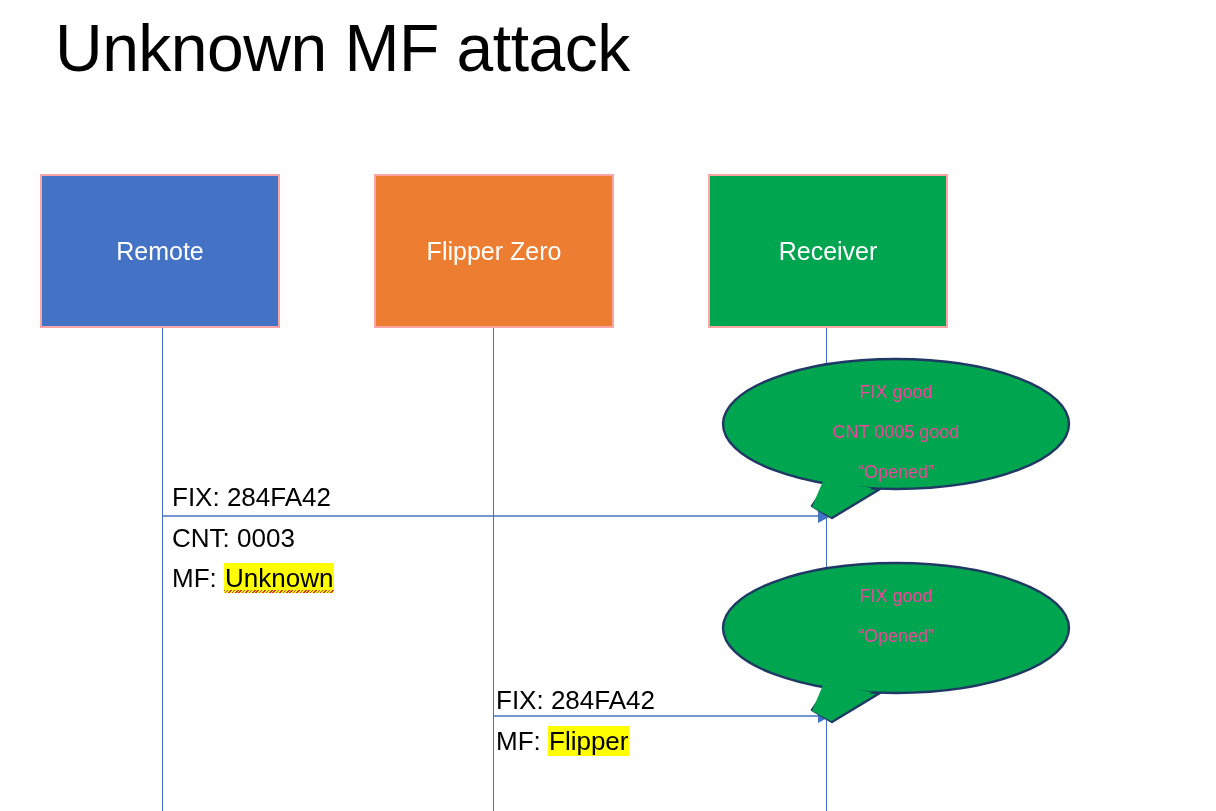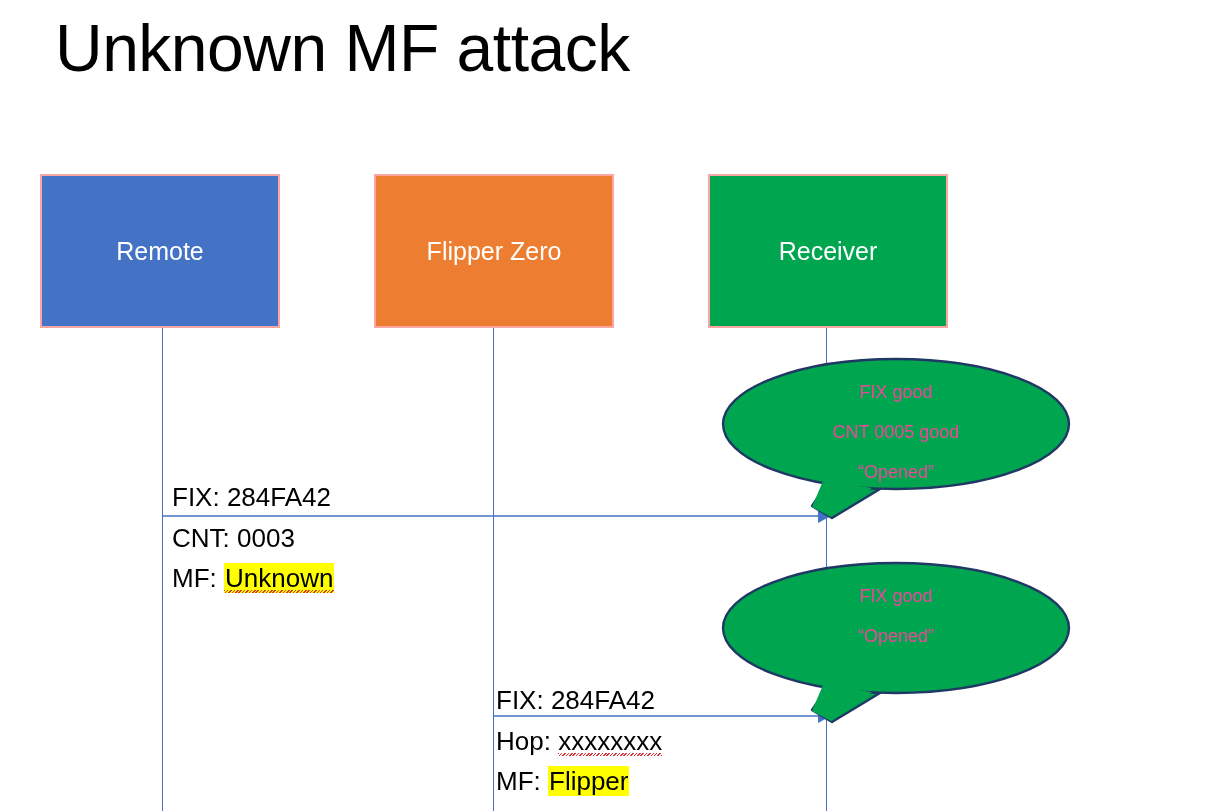--- a/index.html
+++ b/index.html
@@ -166,21 +166,20 @@
     <div class="line-top">FIX: 284FA42</div>
     <div class="line-rest">
       <div>CNT: 0003</div>
       <div><span>MF: </span><span class="hl squiggle">Unknown</span></div>
     </div>
   </div>
 
   <div class="msg-label msg-2">
     <div class="line-top">FIX: 284FA42</div>
     <div class="line-rest">
-      <div><span>Hop: </span><span class="squiggle">xxxxxxxx</span></div>
       <div><span>MF: </span><span class="hl">Flipper</span></div>
     </div>
   </div>
 
   <div class="bubble bubble-1">
     <svg width="352" height="165" viewBox="0 0 352 165">
       <path d="M 107 128 L 92 150 L 112 162 L 160 133 Z" fill="#00A550" stroke="#1F3864" stroke-width="2.4" stroke-linejoin="round"></path>
       <ellipse cx="176" cy="68" rx="173" ry="65" fill="#00A550" stroke="#1F3864" stroke-width="2.4"></ellipse>
       <path d="M 103 125 L 92 151 L 111 161 L 152 132 Z" fill="#00A550" stroke="none"></path>
     </svg>

